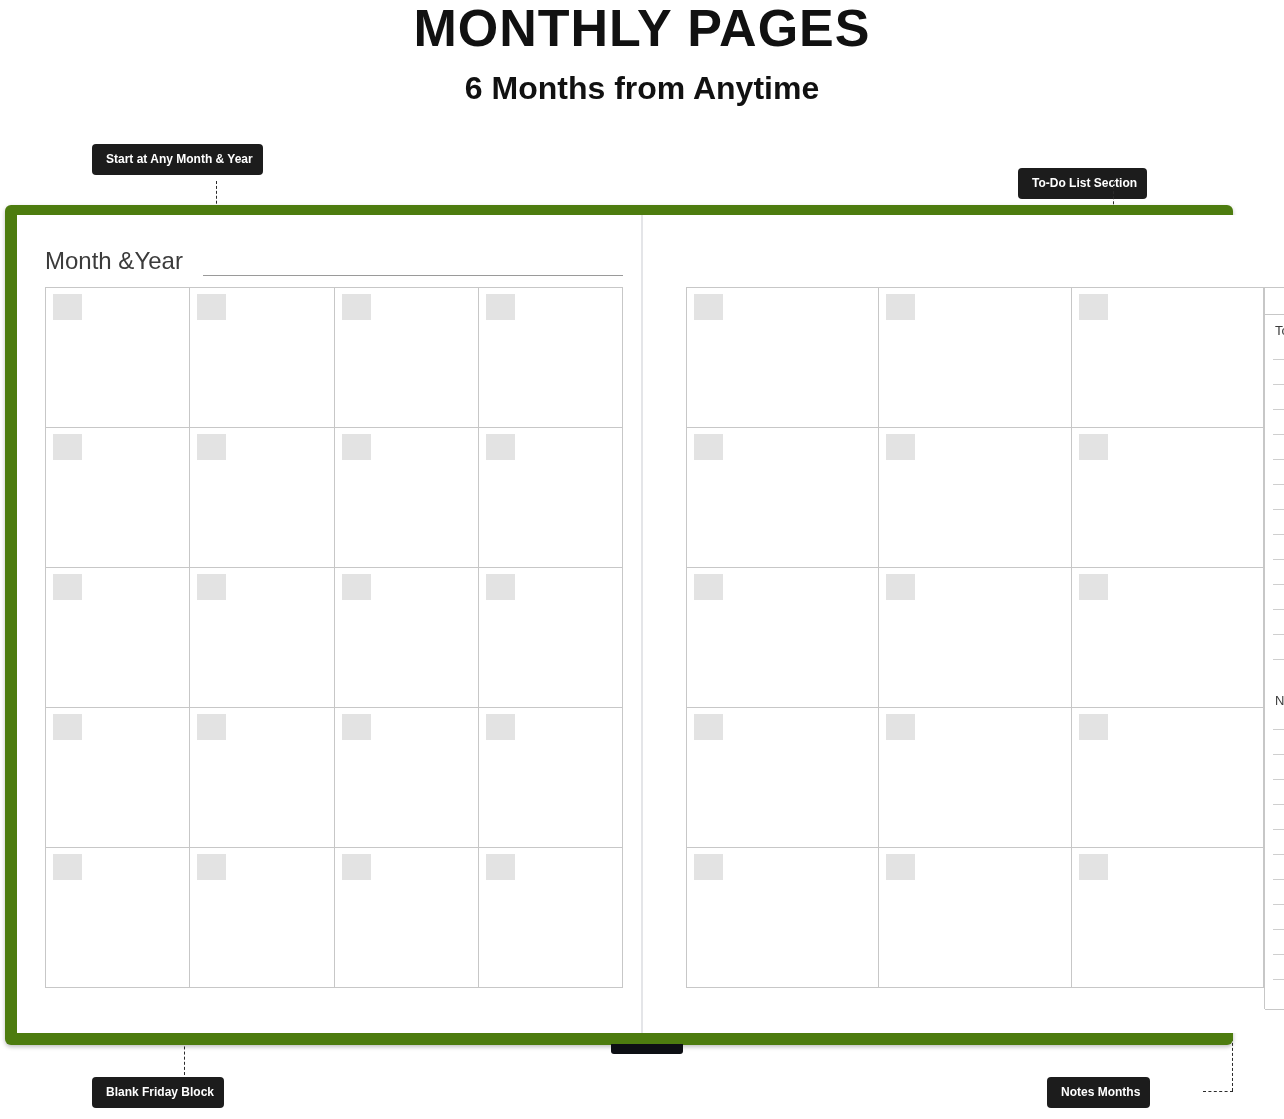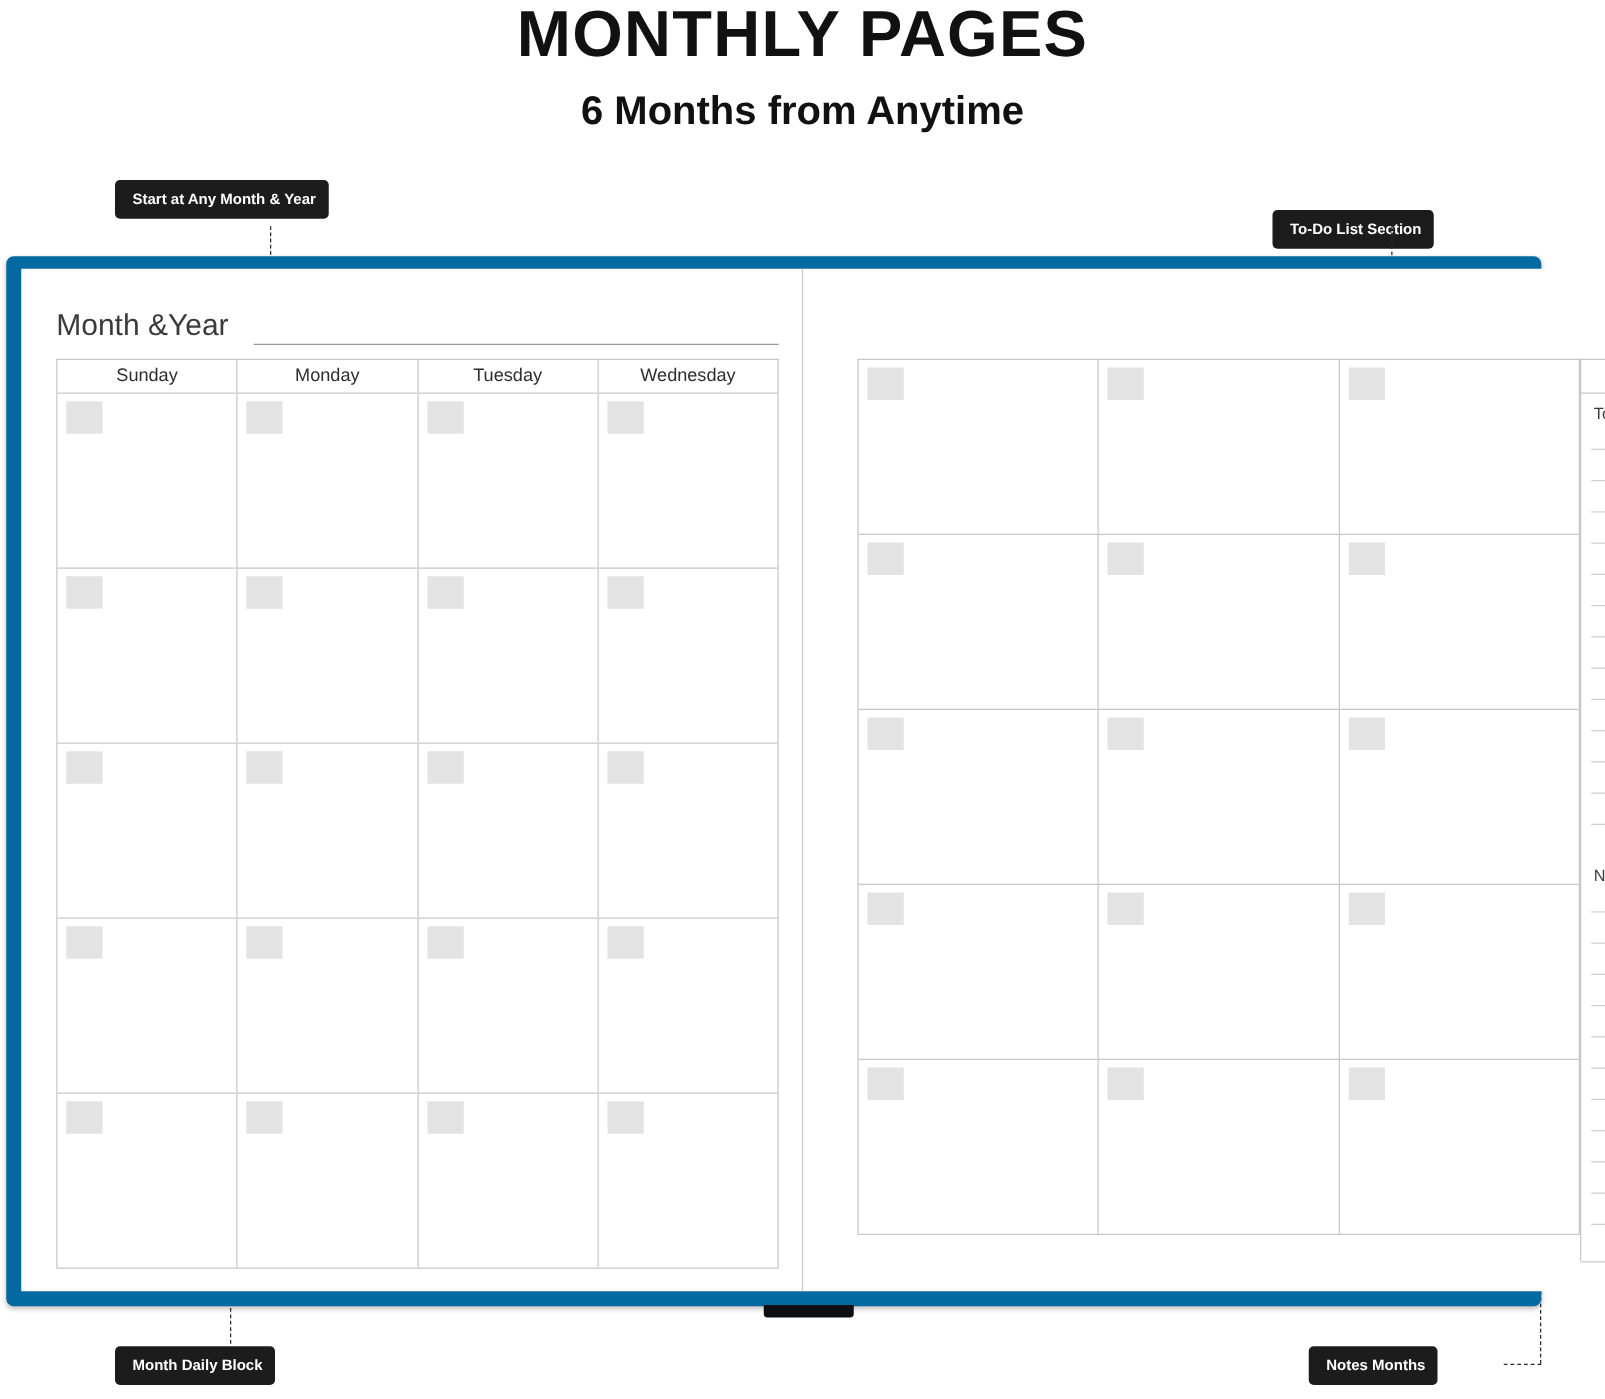--- a/index.html
+++ b/index.html
@@ -75,21 +75,21 @@
     background: #111;
   }
 
   
   .book {
     position: absolute;
     left: 5px;
     top: 205px;
     width: 1228px;
     height: 840px;
-    background: #0369a1;
+    background: #4d7c0f;
     border-radius: 6px;
     box-shadow: 0 2px 4px rgba(0,0,0,0.25);
   }
   .book-inner {
     position: absolute;
     left: 12px;
     top: 10px;
     width: 1250px;
     height: 818px;
     background: #ffffff;
@@ -227,21 +227,21 @@
   }
 </style>
 </head>
 <body>
 
 <div class="title">MONTHLY PAGES</div>
 <div class="subtitle">6 Months from Anytime</div>
 
 <div class="callout" id="callout-start">Start at Any Month &amp; Year</div>
 <div class="callout" id="callout-todo">To-Do List Section</div>
-<div class="callout" id="callout-block">Month Daily Block</div>
+<div class="callout" id="callout-block">Blank Friday Block</div>
 <div class="callout" id="callout-notes">Notes Months</div>
 
 <div class="leader" style="left:216px; top:181px; height:72px;"></div>
 <div class="dot" style="left:213px; top:253px;"></div>
 
 <div class="leader" style="left:1113px; top:181px; height:140px;"></div>
 <div class="dot" style="left:1109px; top:319px;"></div>
 
 <div class="leader" style="left:184px; top:975px; height:100px;"></div>
 <div class="dot" style="left:181px; top:969px;"></div>
@@ -254,26 +254,20 @@
 <div class="book">
   <div class="book-foot"></div>
   <div class="book-inner">
     <div class="spine"></div>
 
     <div class="page page-left">
       <div class="month-year">Month &amp;Year</div>
       <div class="month-rule"></div>
 
       <div class="grid">
-        <div class="hdr-row">
-          <div class="hdr-cell">Sunday</div>
-          <div class="hdr-cell">Monday</div>
-          <div class="hdr-cell">Tuesday</div>
-          <div class="hdr-cell">Wednesday</div>
-        </div>
 
         <div class="week-row">
           <div class="day-cell">
               <span class="daybox"></span>
             </div>
           <div class="day-cell">
               <span class="daybox"></span>
             </div>
           <div class="day-cell">
               <span class="daybox"></span>

